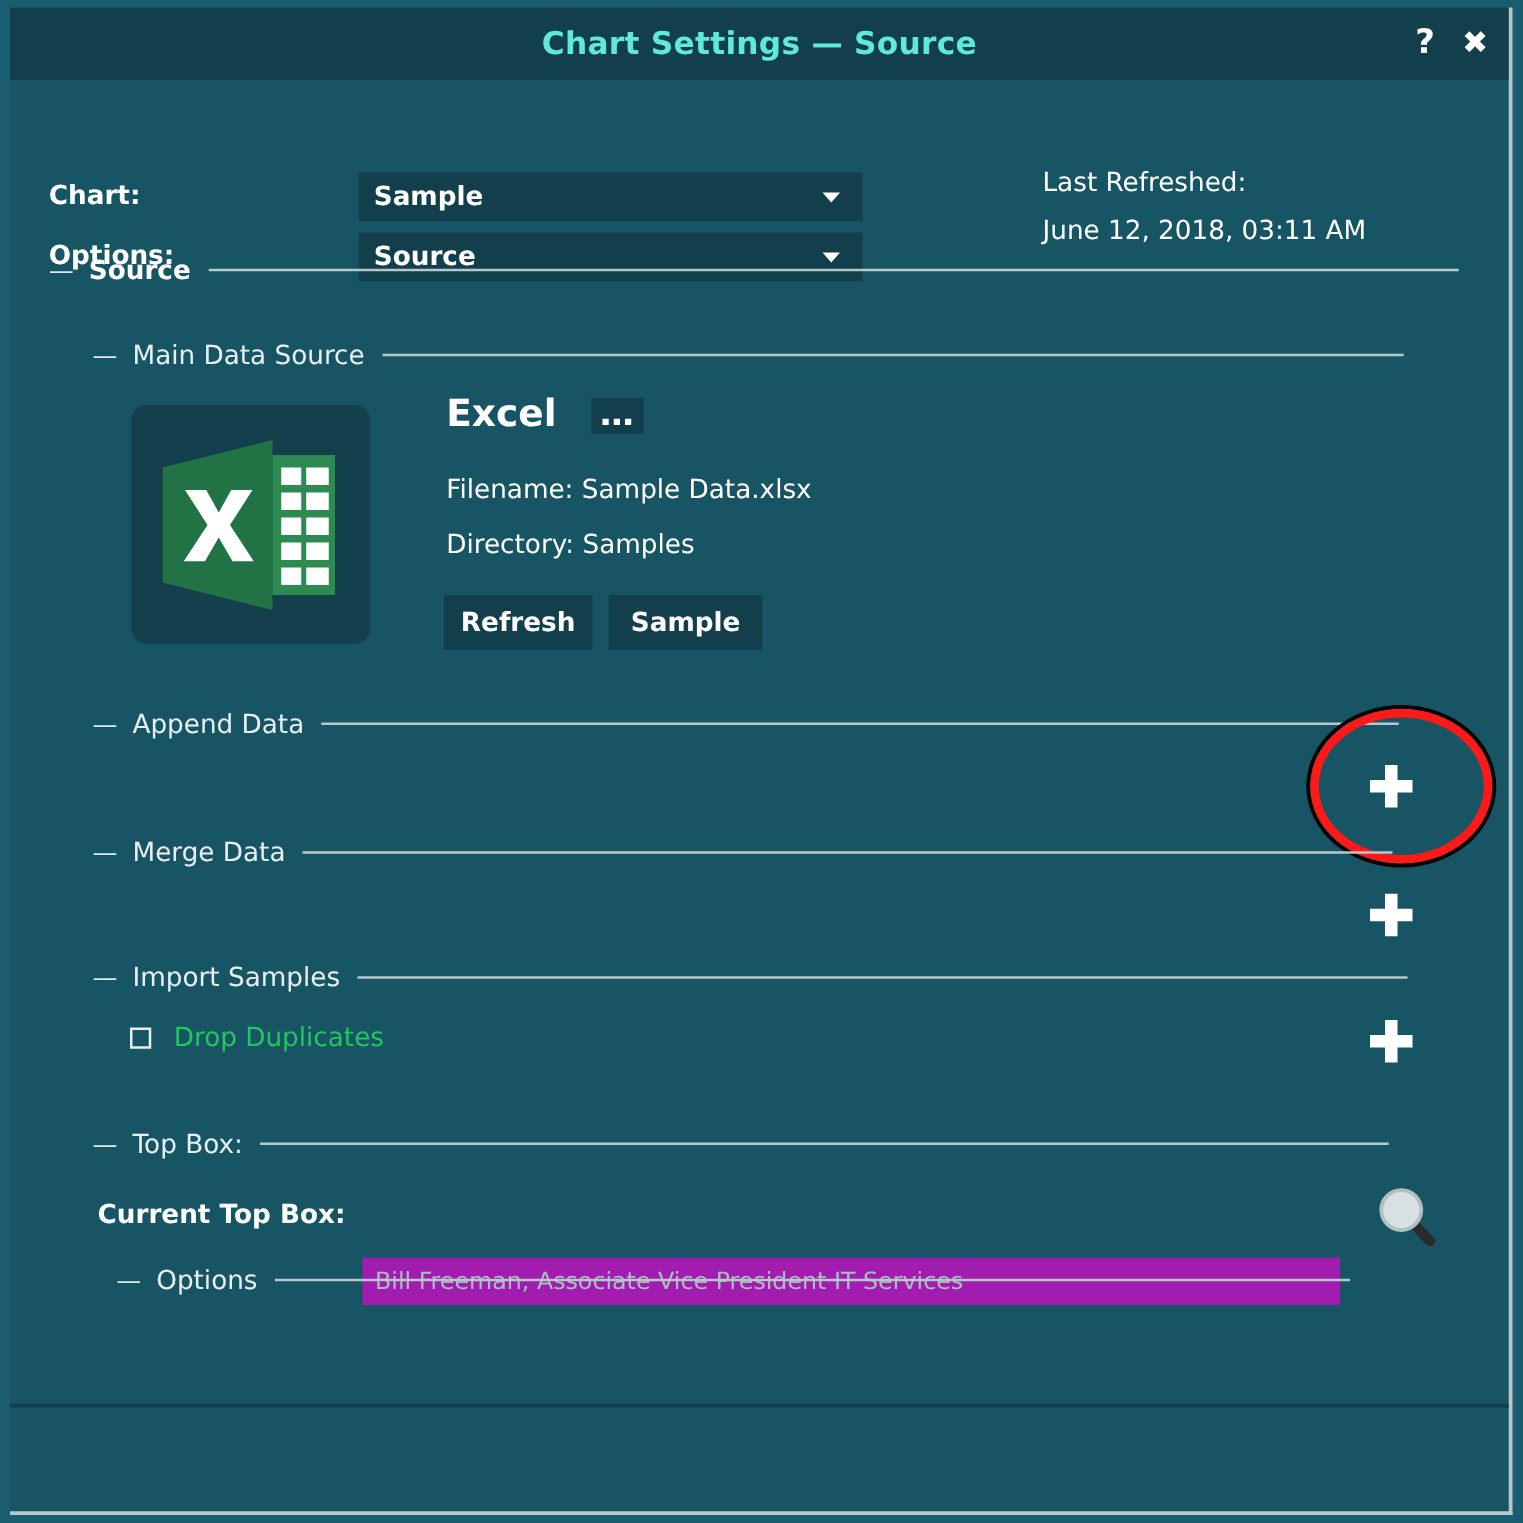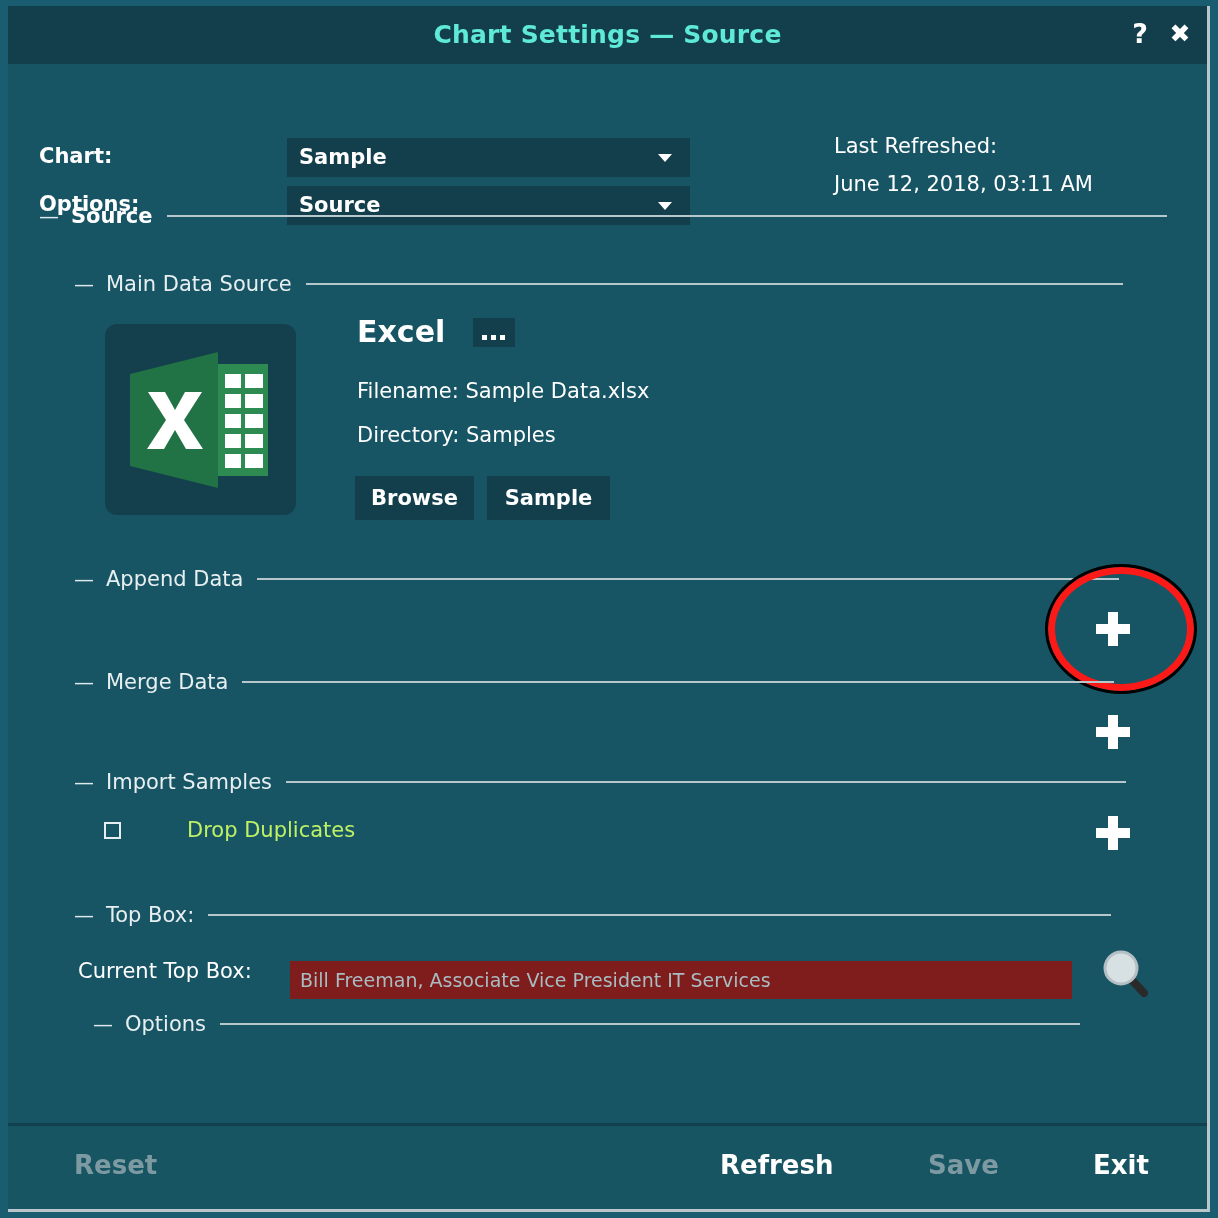--- a/index.html
+++ b/index.html
@@ -228,36 +228,36 @@
     align-items: center;
     white-space: nowrap;
     cursor: pointer;
   }
   .chk-box {
     width: 17px; height: 17px;
     border: 2px solid #e6eef0;
     box-sizing: border-box;
     margin-right: 18px;
   }
-  .chk-label { color: #bef264; font-size: 21px; margin-left: 48px; }
+  .chk-label { color: #22c55e; font-size: 21px; }
 
   
   .topbox-label {
     position: absolute;
     left: 70px; top: 953px;
     color: #ffffff;
     font-size: 21px;
-    font-weight: normal;
+    font-weight: bold;
     white-space: nowrap;
   }
   .topbox-input {
     position: absolute;
-    left: 282px; top: 955px;
+    left: 282px; top: 1000px;
     width: 782px; height: 38px;
-    background: #7f1d1d;
+    background: #a21caf;
     cursor: text;
   }
   .topbox-input span {
     position: absolute;
     left: 10px; top: 0;
     height: 38px; line-height: 38px;
     color: #a9bcc1;
     font-size: 19px;
     white-space: nowrap;
   }
@@ -364,21 +364,21 @@
     <div class="excel-name">Excel</div>
     <div class="dots-btn">
       <span class="dot"></span>
       <span class="dot"></span>
       <span class="dot"></span>
     </div>
 
     <div class="excel-meta meta-file">Filename: Sample Data.xlsx</div>
     <div class="excel-meta meta-dir">Directory: Samples</div>
 
-    <div class="btn btn-browse">Browse</div>
+    <div class="btn btn-browse">Refresh</div>
     <div class="btn btn-sample">Sample</div>
 
     <div class="section" style="left:66px; top:561px;">
       <span class="sec-dash">—</span>
       <span class="sec-title">Append Data</span>
       <span class="sec-rule" style="width:862px;"></span>
     </div>
     <div class="plus" style="left:1088px; top:606px;"></div>
     <div class="annot-circle"></div>
 
@@ -419,21 +419,15 @@
     </div>
 
     <div class="section" style="left:85px; top:1006px;">
       <span class="sec-dash">—</span>
       <span class="sec-title">Options</span>
       <span class="sec-rule" style="width:860px;"></span>
     </div>
 
 
     <div class="footer-sep"></div>
-    <div class="footer">
-      <div class="foot-btn foot-reset foot-disabled">Reset</div>
-      <div class="foot-btn foot-refresh foot-enabled">Refresh</div>
-      <div class="foot-btn foot-save foot-disabled">Save</div>
-      <div class="foot-btn foot-exit foot-enabled">Exit</div>
-    </div>
 
   </div>
 </div>
 
 </body></html>

